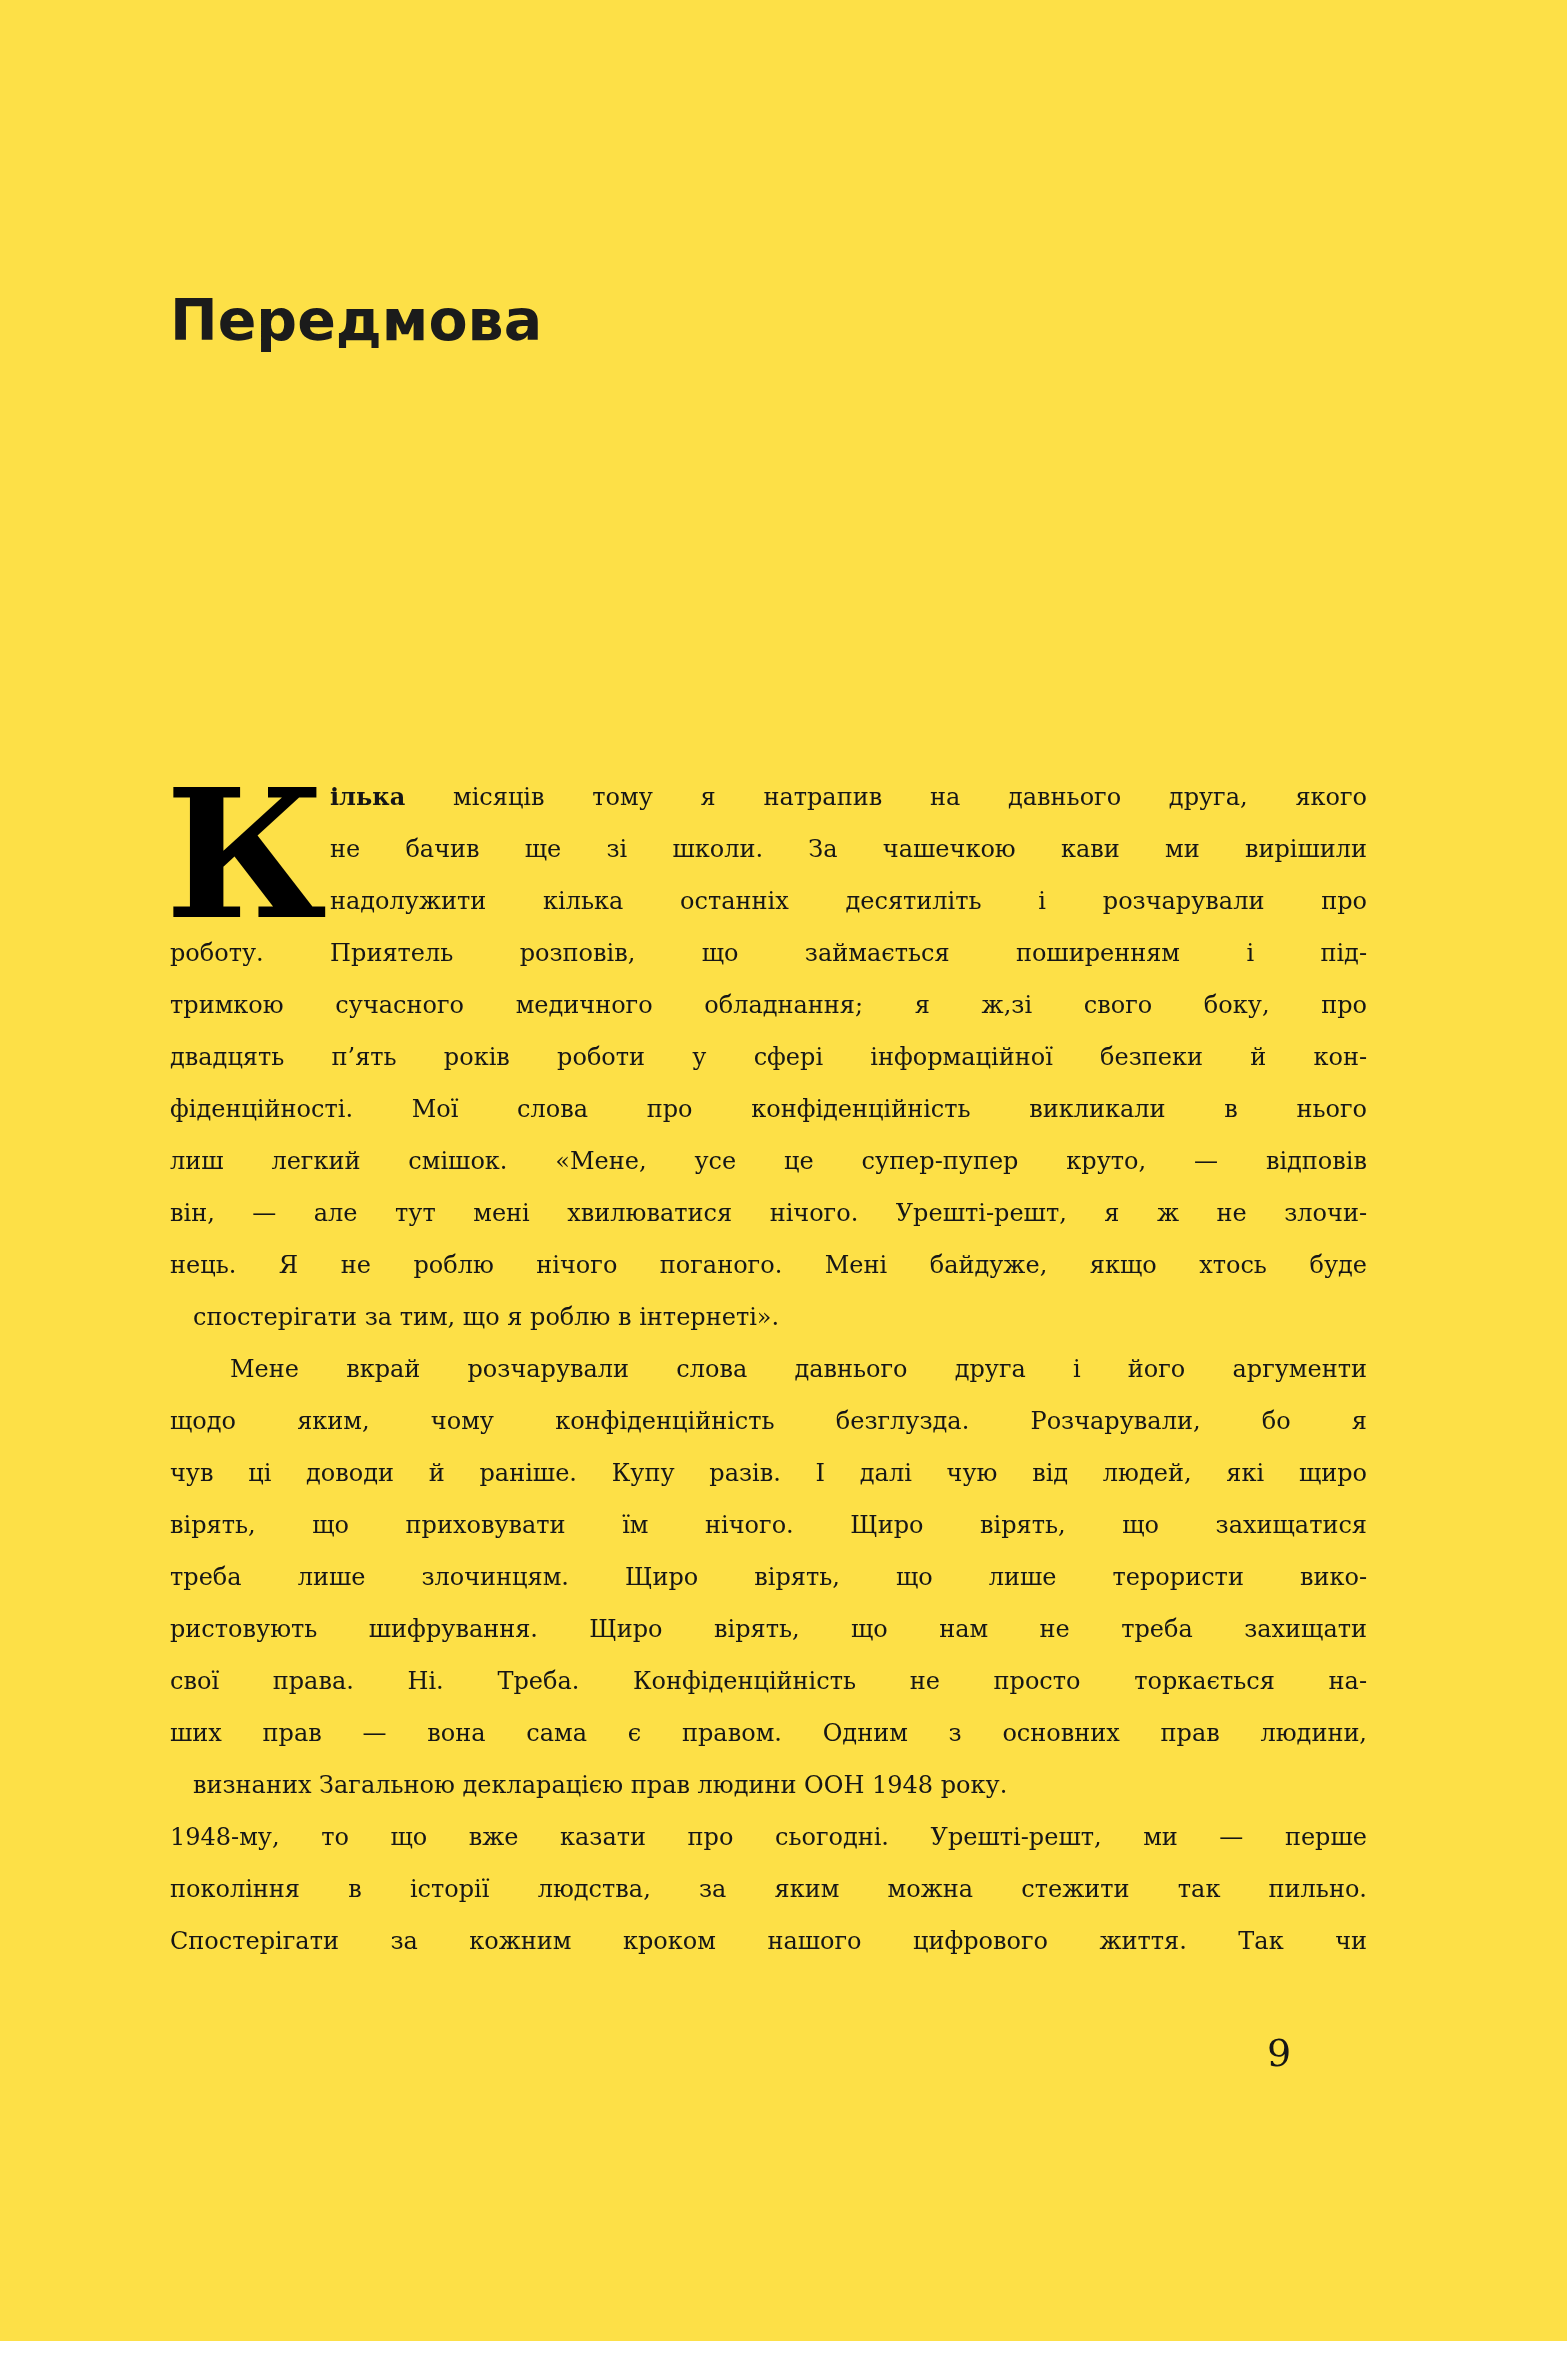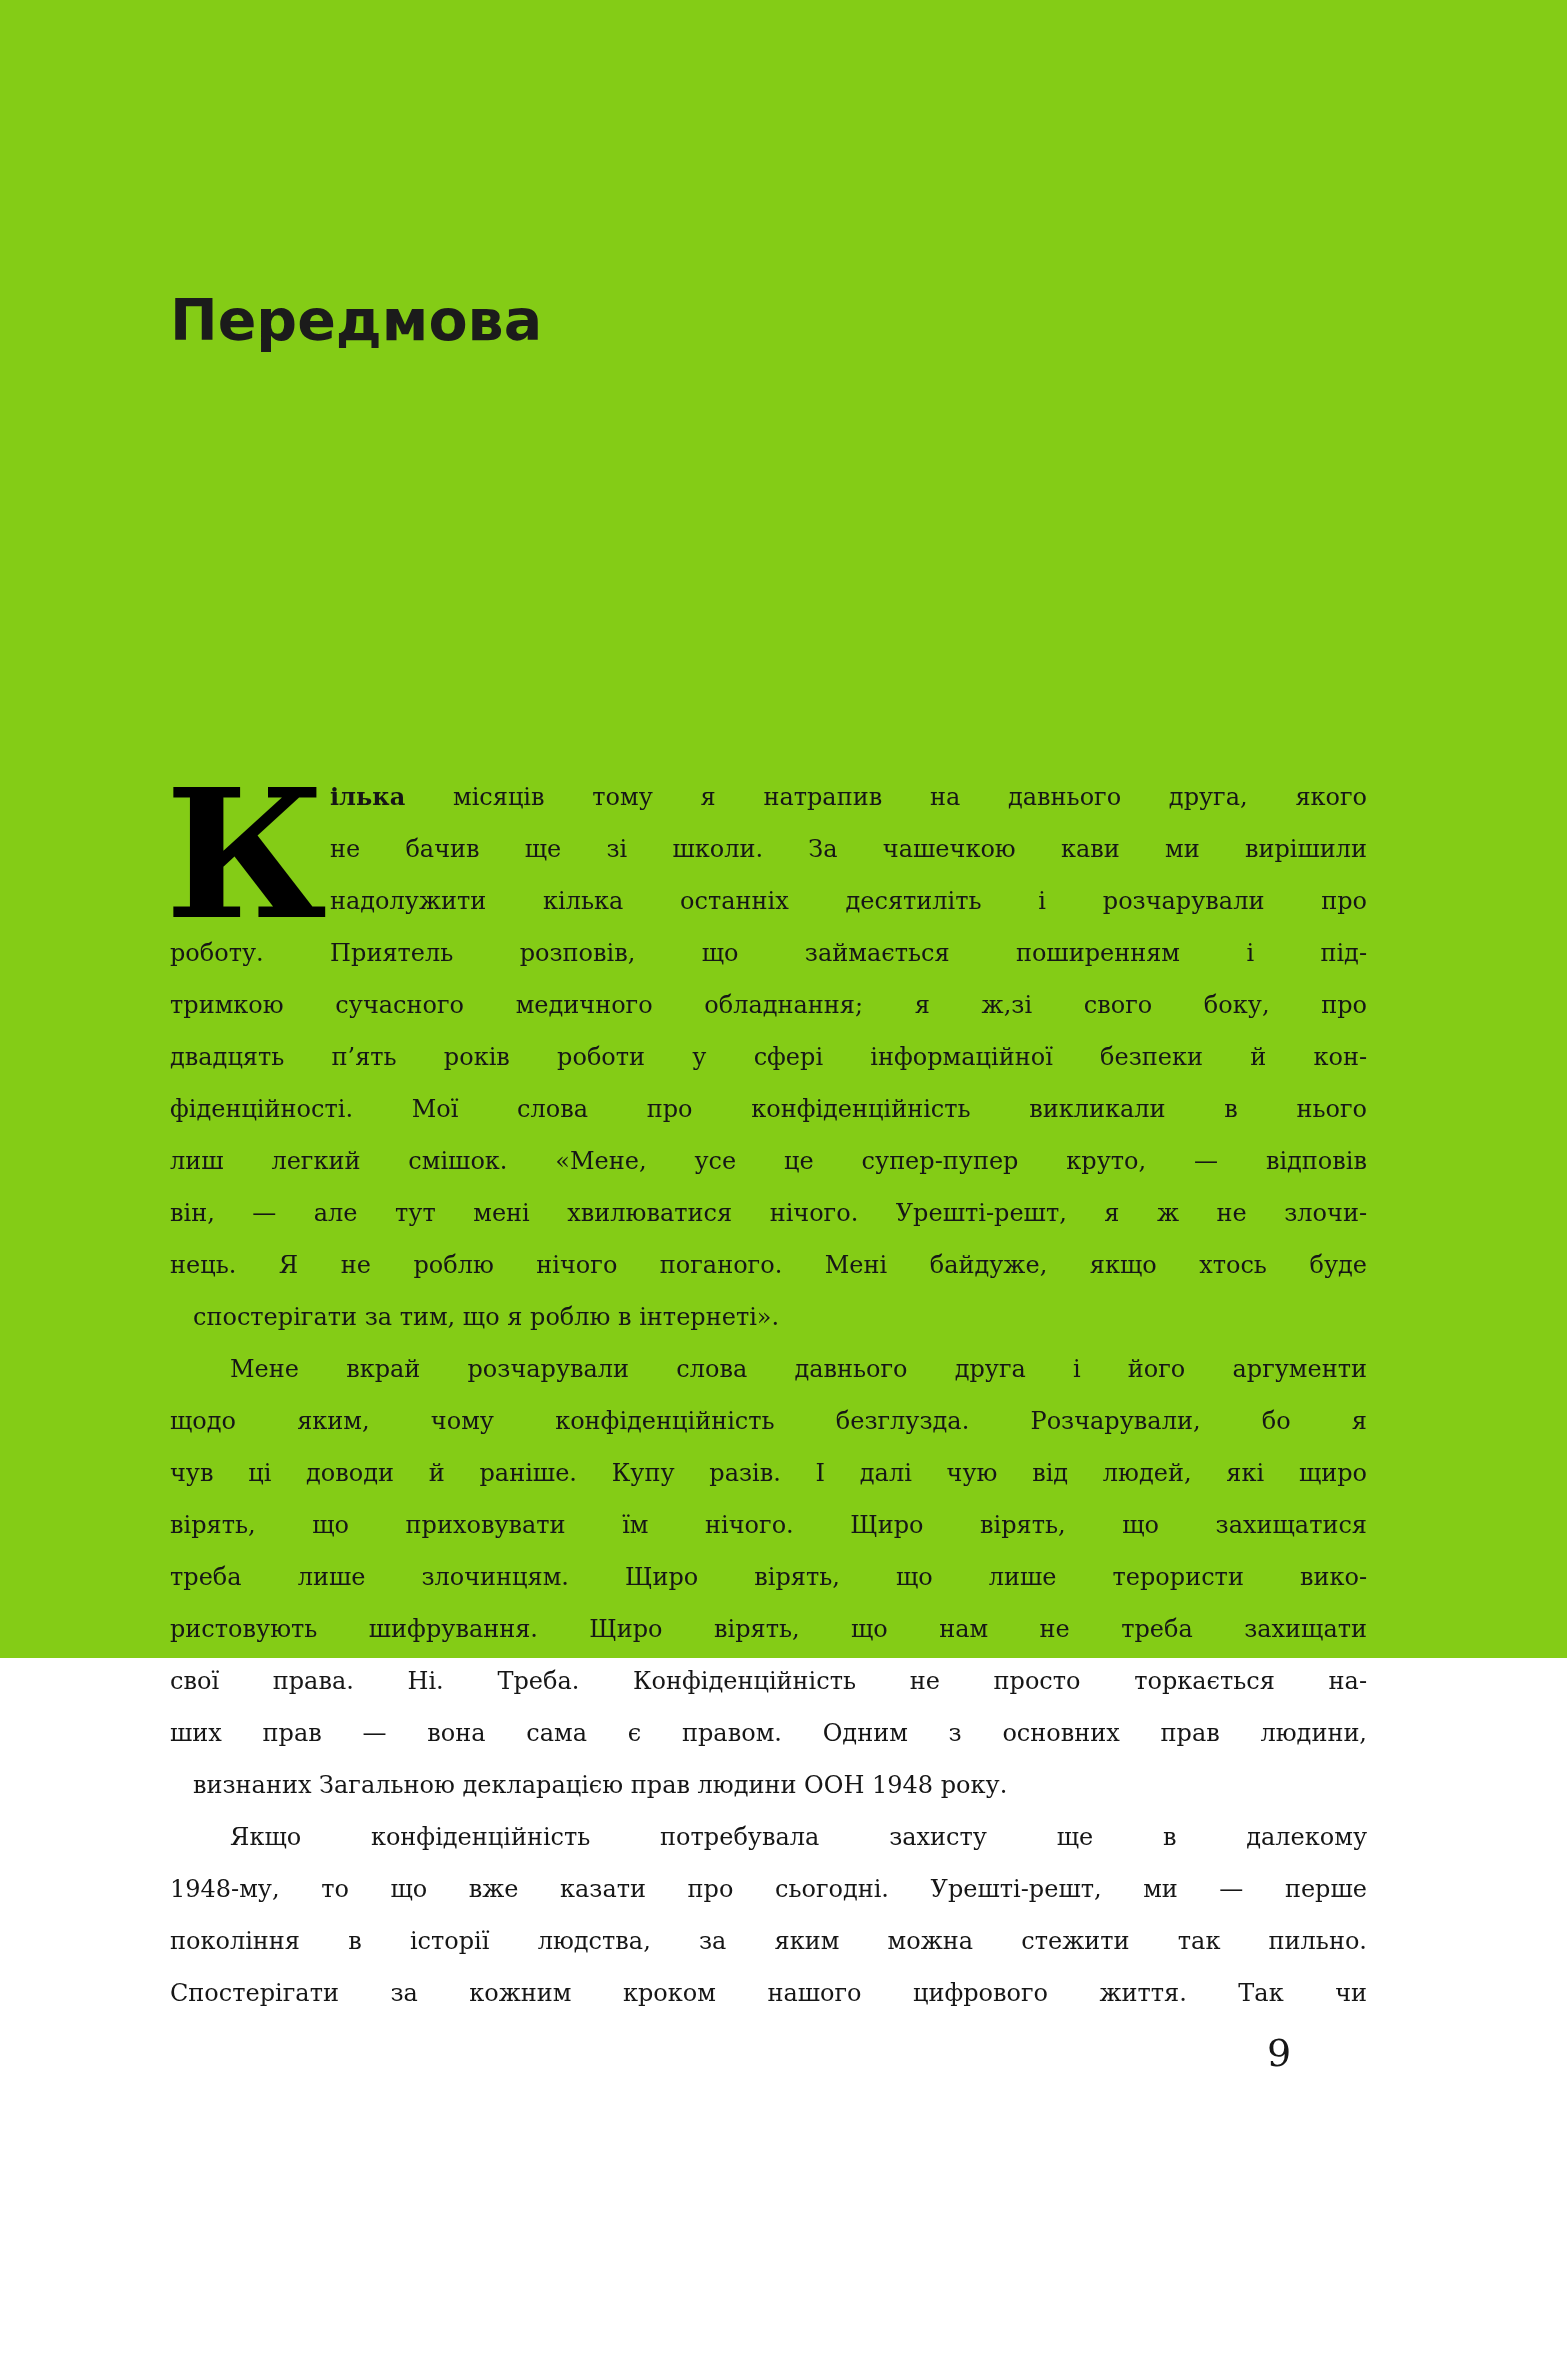--- a/index.html
+++ b/index.html
@@ -9,22 +9,22 @@
     height: 2354px;
     font-family: "DejaVu Serif", serif;
     color: #161616;
     position: relative;
     overflow: hidden;
   }
   .page {
     position: absolute;
     left: 0; top: 0;
     width: 1568px;
-    height: 1658px;
-    background: #84cc16;
+    height: 2341px;
+    background: #fde047;
   }
   .chapter-title {
     position: absolute;
     left: 170px;
     top: 289px;
     font-family: "DejaVu Sans", "Liberation Sans", sans-serif;
     font-weight: 700;
     font-size: 57px;
     line-height: 1.1;
     color: #1b1b1b;
@@ -91,21 +91,20 @@
         <div class="line last-line"><span>спостерігати за тим, що я роблю в інтернеті».</span></div>
         <div class="line para-indent"><span>Мене вкрай розчарували слова давнього друга і його аргументи</span></div>
         <div class="line"><span>щодо яким, чому конфіденційність безглузда. Розчарували, бо я</span></div>
         <div class="line"><span>чув ці доводи й раніше. Купу разів. І далі чую від людей, які щиро</span></div>
         <div class="line"><span>вірять, що приховувати їм нічого. Щиро вірять, що захищатися</span></div>
         <div class="line"><span>треба лише злочинцям. Щиро вірять, що лише терористи вико-</span></div>
         <div class="line"><span>ристовують шифрування. Щиро вірять, що нам не треба захищати</span></div>
         <div class="line"><span>свої права. Ні. Треба. Конфіденційність не просто торкається на-</span></div>
         <div class="line"><span>ших прав — вона сама є правом. Одним з основних прав людини,</span></div>
         <div class="line last-line"><span>визнаних Загальною декларацією прав людини ООН 1948 року.</span></div>
-        <div class="line para-indent"><span>Якщо конфіденційність потребувала захисту ще в далекому</span></div>
         <div class="line"><span>1948-му, то що вже казати про сьогодні. Урешті-решт, ми — перше</span></div>
         <div class="line"><span>покоління в історії людства, за яким можна стежити так пильно.</span></div>
         <div class="line"><span>Спостерігати за кожним кроком нашого цифрового життя. Так чи</span></div>
       </div>
   </div>
 
   <div class="page-number">9</div>
 
 </div>
 

